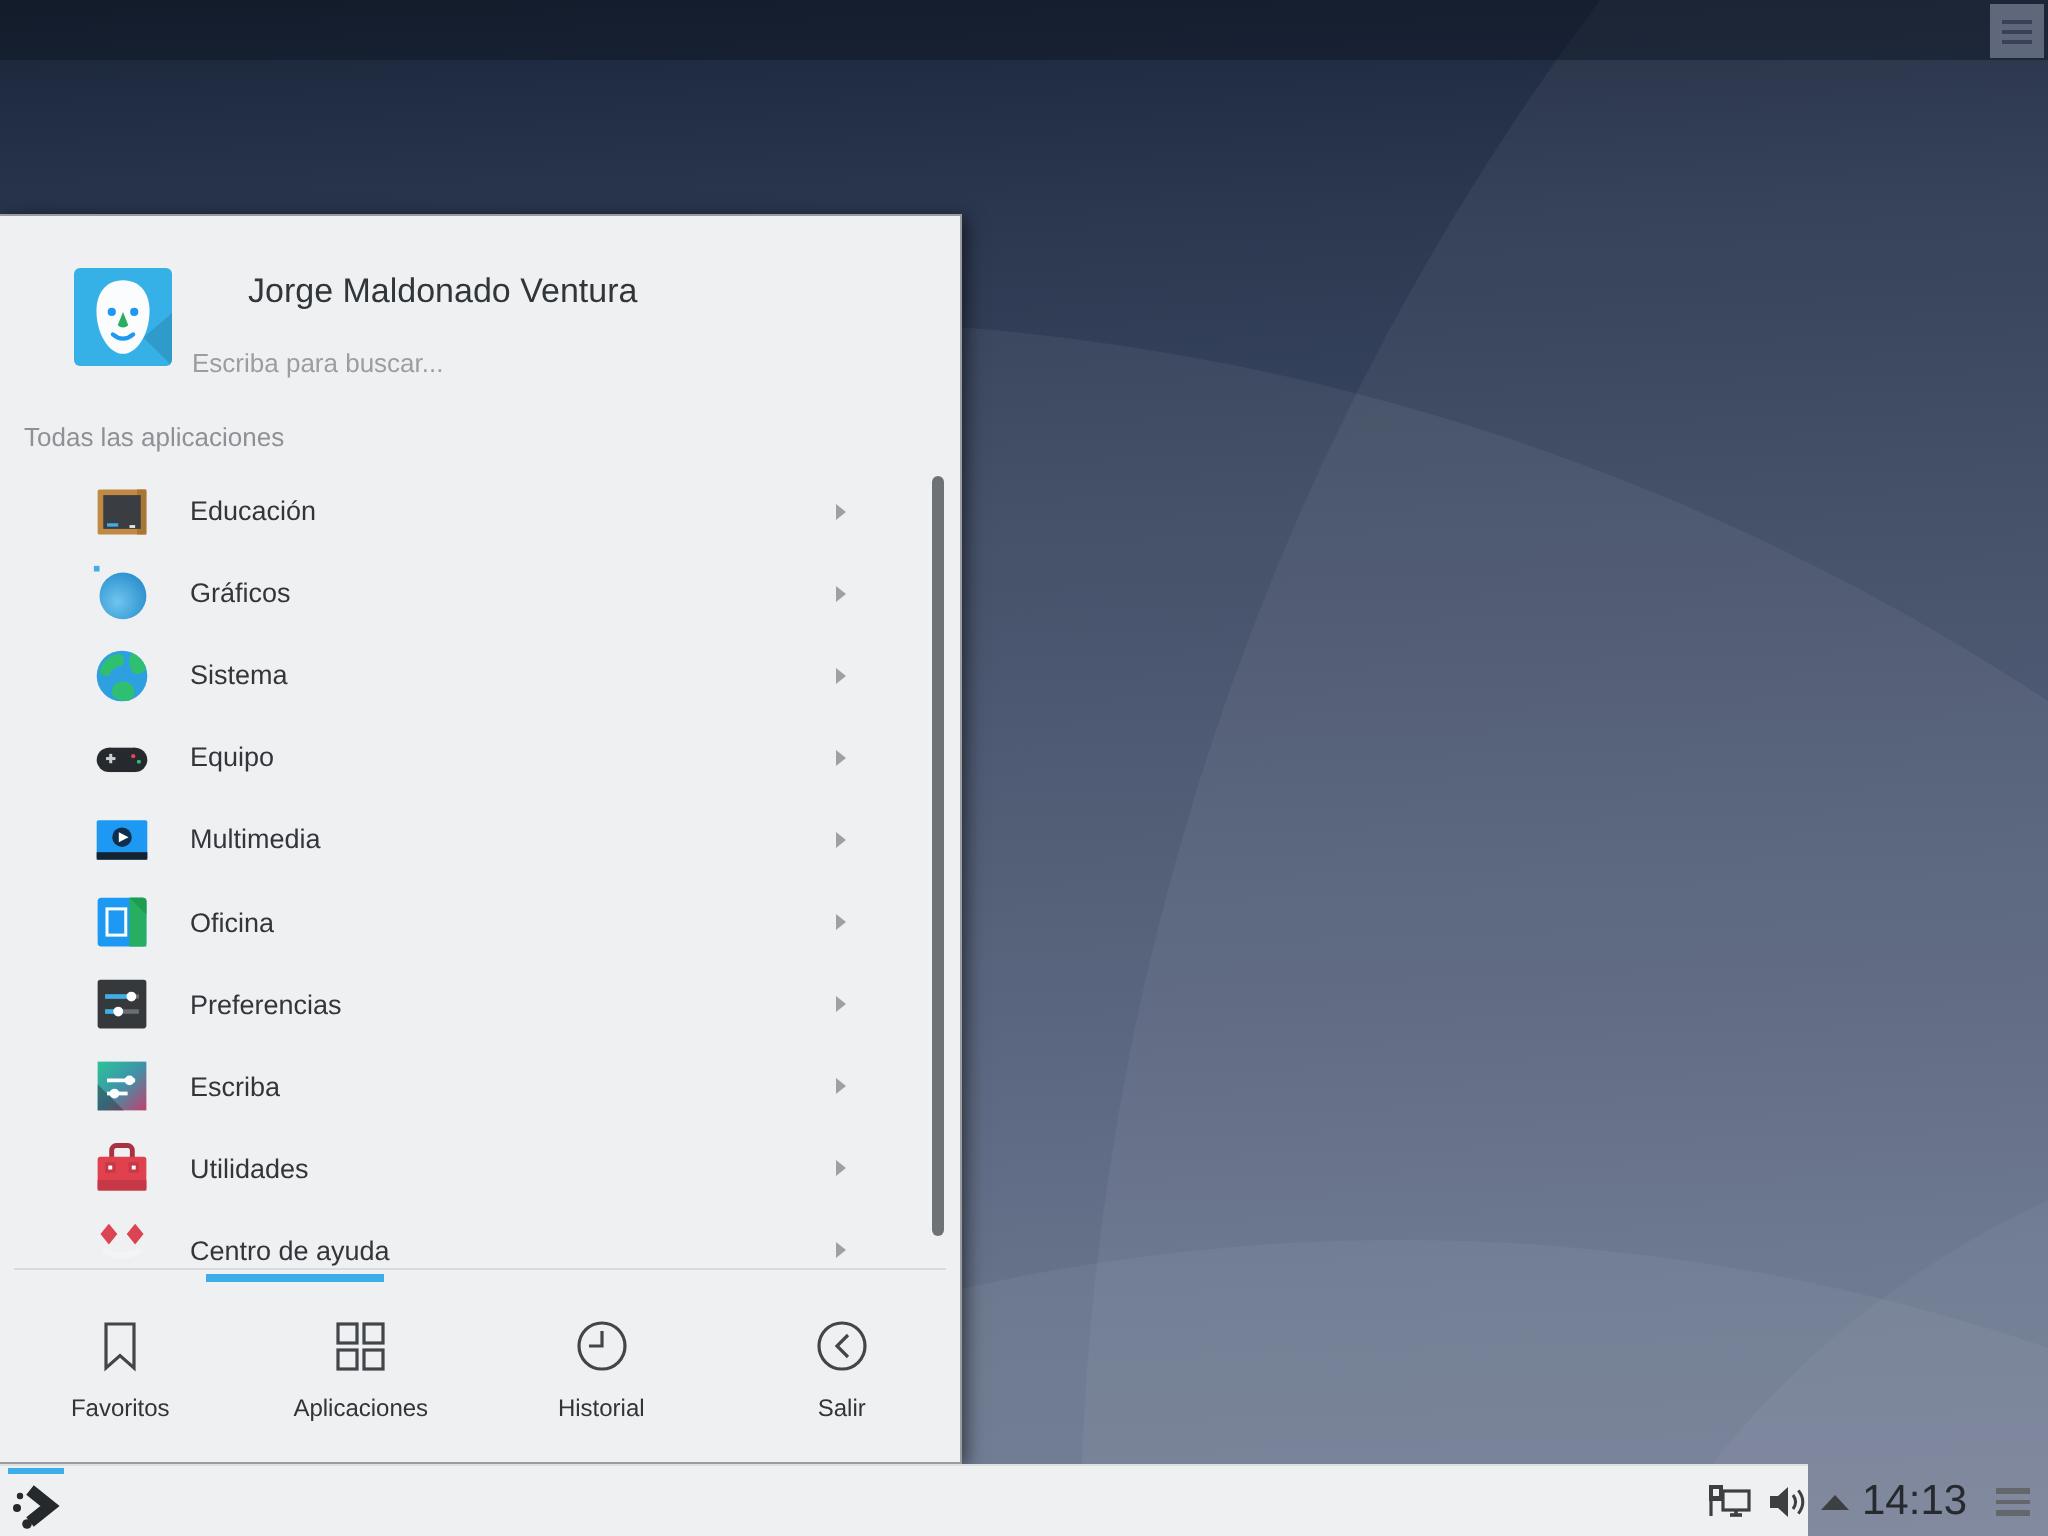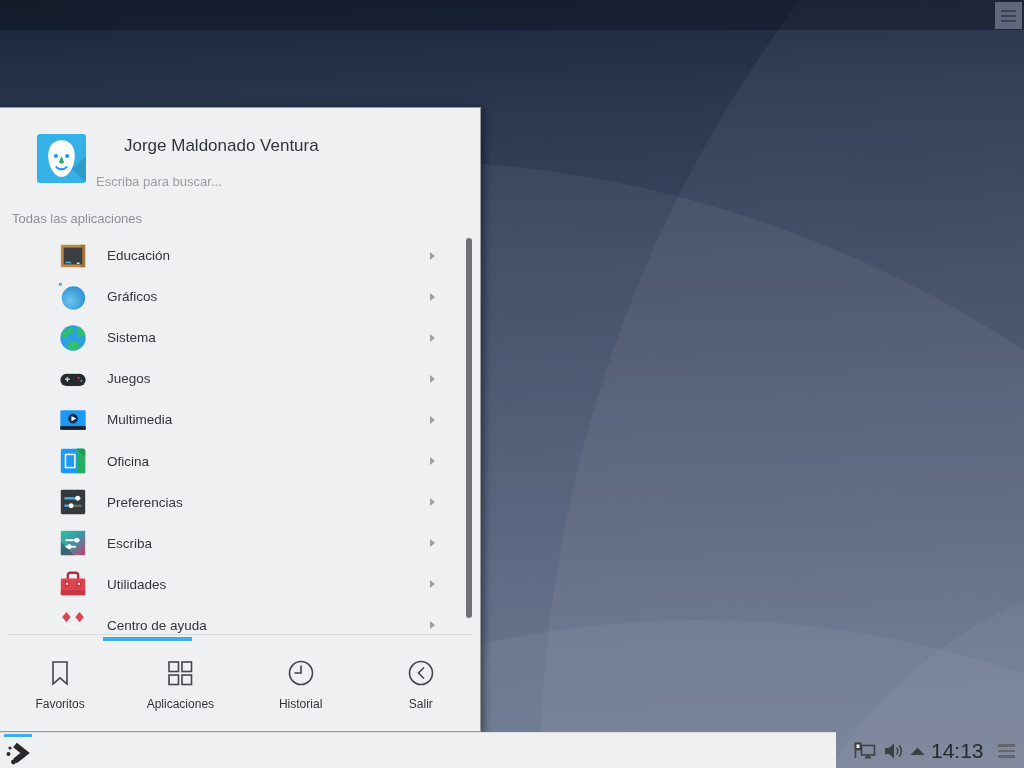--- a/index.html
+++ b/index.html
@@ -26,21 +26,21 @@
     background:#eff0f1; box-shadow:2px 2px 9px rgba(0,0,0,0.55); border:1px solid rgba(0,0,0,0.35); border-left:none; }
   #avatar { position:absolute; left:37px; top:26px; width:49px; height:49px;
     border-radius:3px; overflow:hidden; }
   #user-name { position:absolute; left:96px; top:28px; font-size:17px; color:#31363b;margin-left:28px; }
   #search-input { position:absolute; left:96px; top:62px; width:330px; height:22px;
     border:none; background:transparent; outline:none; font-size:13px; color:#a21caf;
     font-family:"Liberation Sans", sans-serif; }
   #search-input::placeholder { color:#9a9ea1; opacity:1; }
   #section-label { position:absolute; left:12px; top:103px; font-size:13px; color:#8d9195; }
 
-  #app-list { position:absolute; left:12px; top:127px; width:465px; height:399px; overflow:hidden; }
+  #app-list { position:absolute; left:0; top:127px; width:465px; height:399px; overflow:hidden; }
   .app-row { position:relative; height:41.1px; display:flex; align-items:center; cursor:pointer; }
   .app-icon { width:30px; height:30px; margin-left:46px; flex:0 0 30px; }
   .app-icon svg { display:block; width:30px; height:30px; }
   .app-label { margin-left:19px; font-size:13.5px; color:#32363b; }
   .app-arrow { position:absolute; right:42px; width:0; height:0;
     border-left:5px solid #9da1a4; border-top:4px solid transparent; border-bottom:4px solid transparent; }
 
   #scrollbar { position:absolute; left:466px; top:130px; width:6px; height:380px;
     background:#6f7275; border-radius:3px; cursor:pointer; }
 
@@ -48,21 +48,21 @@
   #tab-indicator { position:absolute; left:103px; top:529px; width:89px; height:4px; }
 
   #tabbar { position:absolute; left:0; top:533px; width:481px; height:91px; display:flex; }
   .tab { flex:1 1 0; display:flex; flex-direction:column; align-items:center;
     padding-top:15px; cursor:pointer; }
   .tab-icon { width:34px; height:34px; }
   .tab-icon svg { display:block; width:34px; height:34px; }
   .tab-label { margin-top:7px; font-size:12px; color:#313539; }
 
   
-  #panel { position:absolute; left:0; top:732px; width:836px; height:36px;
+  #panel { position:absolute; left:0; top:732px; width:904px; height:36px;
     background:#eff0f1; border-top:1px solid rgba(0,0,0,0.07); }
   #launcher-button { position:absolute; left:3px; top:0; width:30px; height:36px; cursor:pointer; }
   #launcher-active-bar { position:absolute; left:1px; top:1px; width:28px; height:3px; }
   #launcher-button svg { position:absolute; left:2px; top:7px; }
   .tray-icon { position:absolute; top:0; height:36px; display:flex; align-items:center; cursor:pointer; }
   #tray-network { left:853px; }
   #tray-volume  { left:882px; }
   #tray-expand  { left:910px; }
   #panel-clock { position:absolute; left:931px; top:0; height:36px; line-height:35px;
     font-size:21px; color:#26292d; cursor:default; }
@@ -149,21 +149,21 @@
             <svg viewBox="0 0 32 32">
               <circle cx="9" cy="17" r="6.5" fill="#26292d"></circle>
    <circle cx="23" cy="17" r="6.5" fill="#26292d"></circle>
               <rect x="9" y="10.5" width="14" height="13" fill="#26292d"></rect>
    <rect x="7.5" y="15.5" width="5" height="1.6" fill="#cfd0d1"></rect>
               <rect x="9.2" y="13.8" width="1.6" height="5" fill="#cfd0d1"></rect>
    <circle cx="22" cy="15" r="1.1" fill="#e14b52"></circle>
               <circle cx="25" cy="18" r="1.1" fill="#2fbf71"></circle>
             </svg>
           </span>
-          <span class="app-label">Juegos</span>
+          <span class="app-label">Equipo</span>
           <span class="app-arrow"></span>
         </div>
         <div class="app-row">
           <span class="app-icon">
             <svg viewBox="0 0 32 32">
               <rect x="2.5" y="5.5" width="27" height="21" rx="1" fill="#1d99f3"></rect>
    <rect x="2.5" y="22.5" width="27" height="4" fill="#16222f"></rect>
    <circle cx="16" cy="14.5" r="5.2" fill="#0f2e4e"></circle>
    <path d="M14.3 11.8 l5.2 2.7 -5.2 2.7 z" fill="#ffffff"></path>
             </svg>

